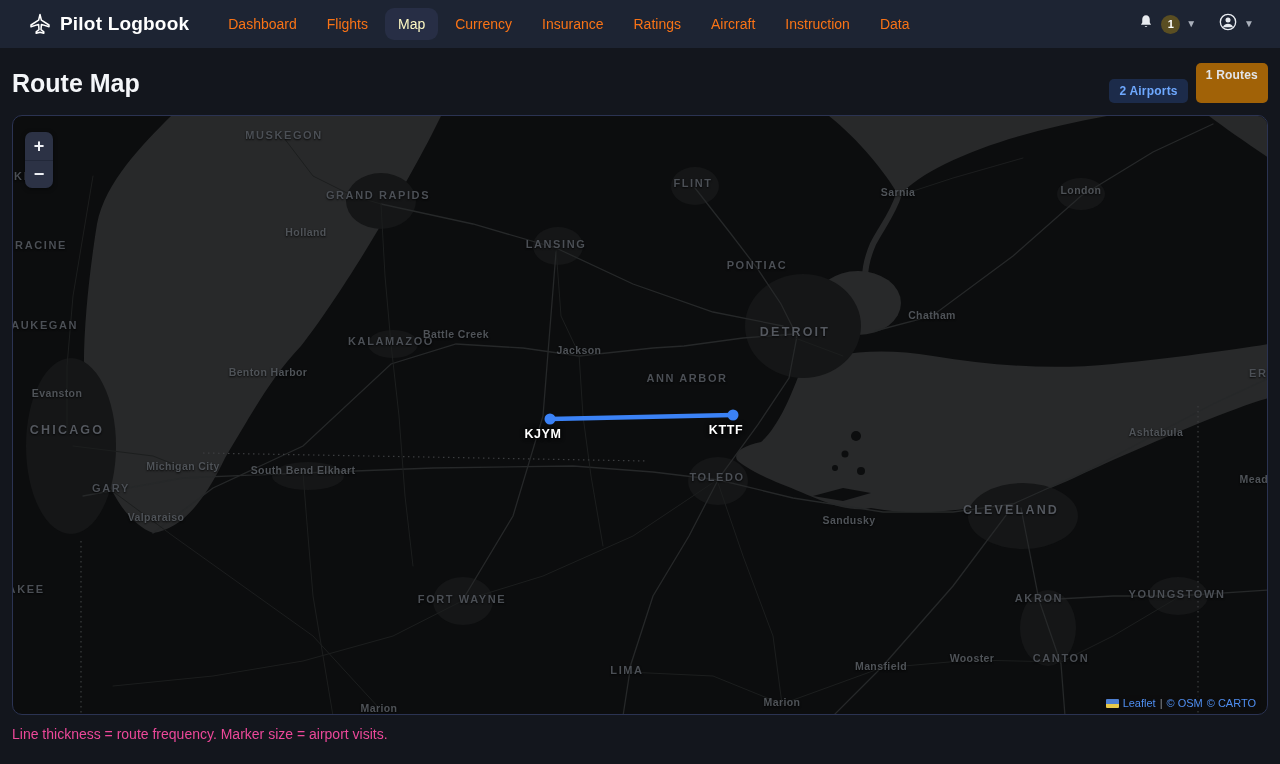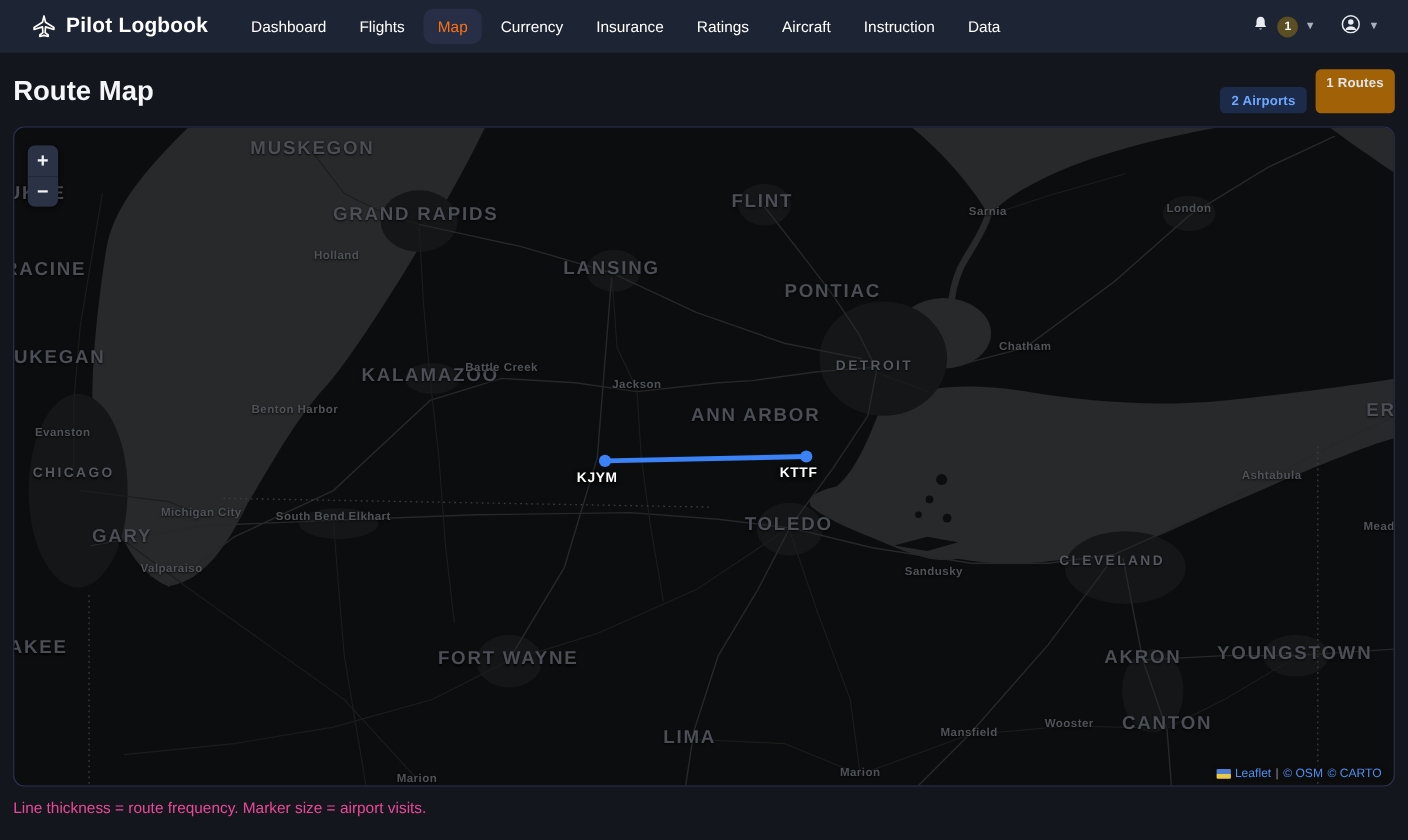--- a/index.html
+++ b/index.html
@@ -6,22 +6,22 @@
   html,body { width:1280px; height:764px; overflow:hidden; background:#13161d;
               font-family:"Liberation Sans", sans-serif; }
 
   
   .navbar { height:48px; background:#1d2433; display:flex; align-items:center;
             padding:0 16px; color:#e8ebf0;justify-content:center; }
   .brand { display:flex; align-items:center; gap:8px; margin-left:12px; margin-right:26px; }
   .brand-icon { width:24px; height:24px; display:inline-flex; }
   .brand-text { font-size:19px; font-weight:700; color:#ffffff; letter-spacing:.2px; }
   .nav-items { display:flex; align-items:center; gap:4px; flex:1; }
-  .nav-item { font-size:14px; color:#ffffff; padding:8px 13px; border-radius:7px; cursor:pointer; }
-  .nav-item.active { background:#272e45; color:#f97316;border-radius:9px; }
+  .nav-item { font-size:14px; color:#f97316; padding:8px 13px; border-radius:7px; cursor:pointer; }
+  .nav-item.active { background:#272e45; color:#fef9c3;border-radius:9px; }
   .nav-right { display:flex; align-items:center; gap:22px; margin-right:10px; }
   .nav-group { display:flex; align-items:center; gap:6px; cursor:pointer; }
   .badge-count { min-width:19px; height:19px; border-radius:50%; background:#5a4e22;
                  color:#fff; font-size:11px; font-weight:700; display:flex;
                  align-items:center; justify-content:center; padding:0 4px; }
   .caret { font-size:10px; color:#aab0bb; line-height:1; }
 
   
   .page-header { display:flex; align-items:center; justify-content:space-between;
                  padding:15px 12px 12px 12px; }
@@ -33,21 +33,21 @@
 
   
   .map-wrap { position:relative; margin:0 12px; width:1256px; height:600px;
               background:#0c0d0e; border:1px solid #2b3352; border-radius:10px;
               overflow:hidden; }
   .map-svg { position:absolute; inset:0; }
   .city-layer { position:absolute; inset:0; pointer-events:none; }
   .city { position:absolute; transform:translate(-50%,-50%); white-space:nowrap;
           font-weight:700; text-shadow:0 1px 2px rgba(0,0,0,.85); }
   .city.t1 { font-size:12.5px; letter-spacing:2.2px; color:#54585f; }
-  .city.t2 { font-size:17px;  letter-spacing:1.6px; color:#4b4f55; }
+  .city.t2 { font-size:11px;  letter-spacing:1.6px; color:#4b4f55; }
   .city.t3 { font-size:10.5px; letter-spacing:.4px;  color:#4f5358; }
 
   .airport-label { position:absolute; transform:translate(-50%,0); color:#ffffff;
                    font-size:12.5px; font-weight:700; letter-spacing:.6px;
                    text-shadow:0 1px 3px #000, 0 0 5px #000; }
 
   .zoom-ctl { position:absolute; left:12px; top:16px; width:28px; border-radius:7px;
               overflow:hidden; box-shadow:0 1px 4px rgba(0,0,0,.5); z-index:5; }
   .zoom-btn { width:28px; height:28px; background:#2c3245; color:#f0f2f6; border:0;
               font-size:18px; font-weight:700; cursor:pointer; display:flex;

